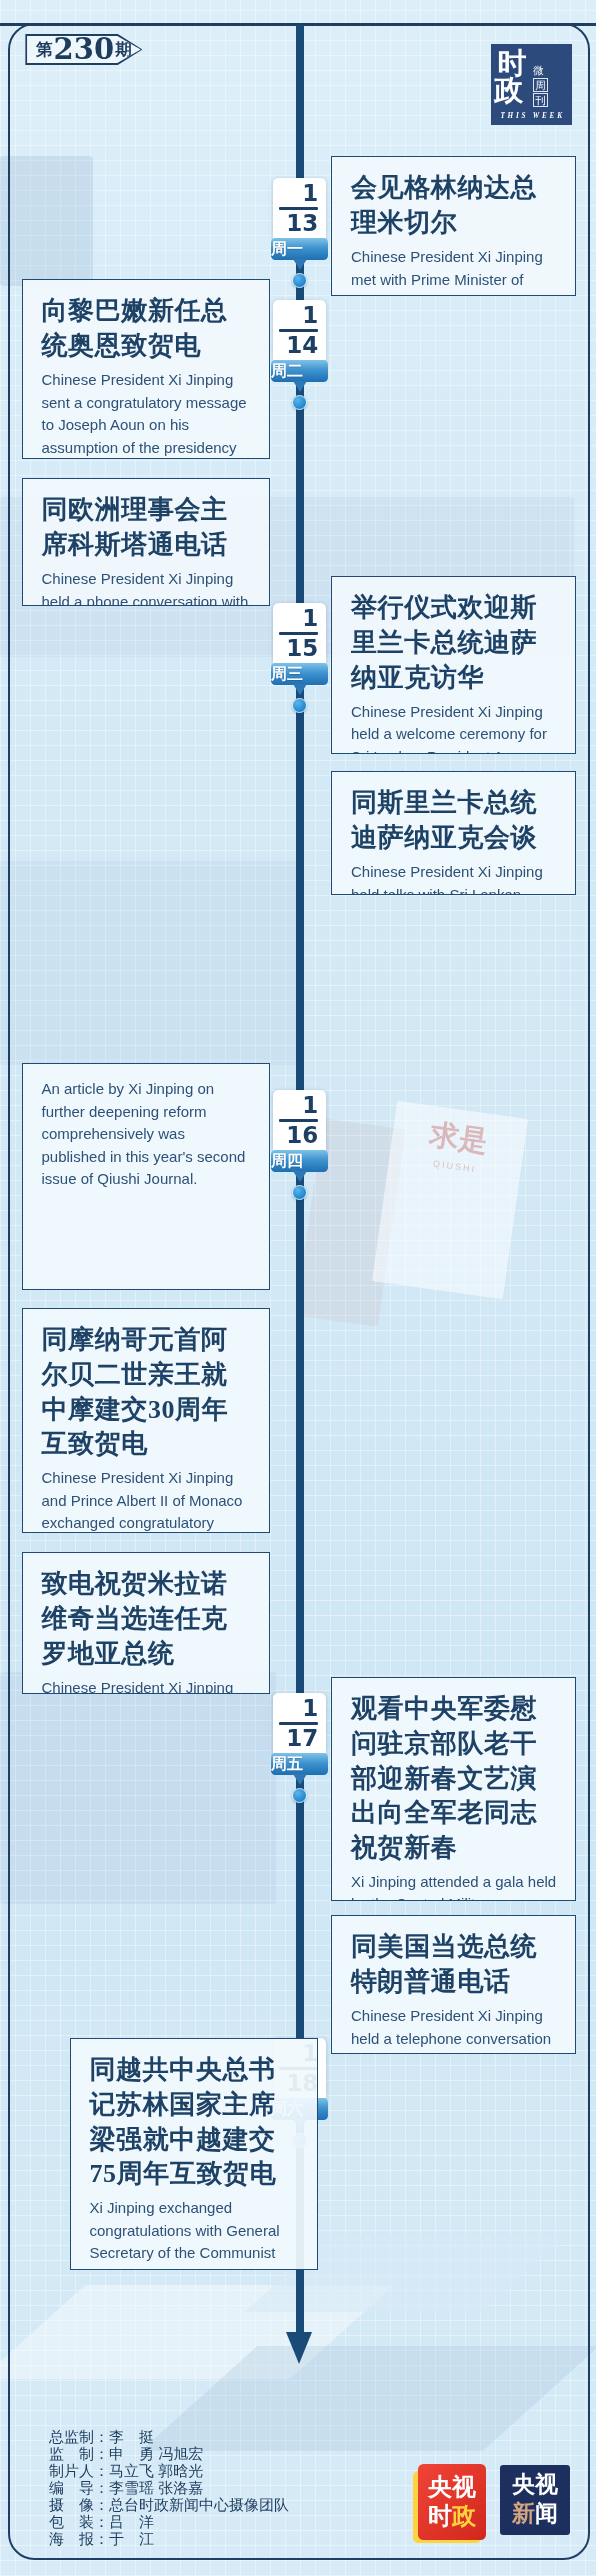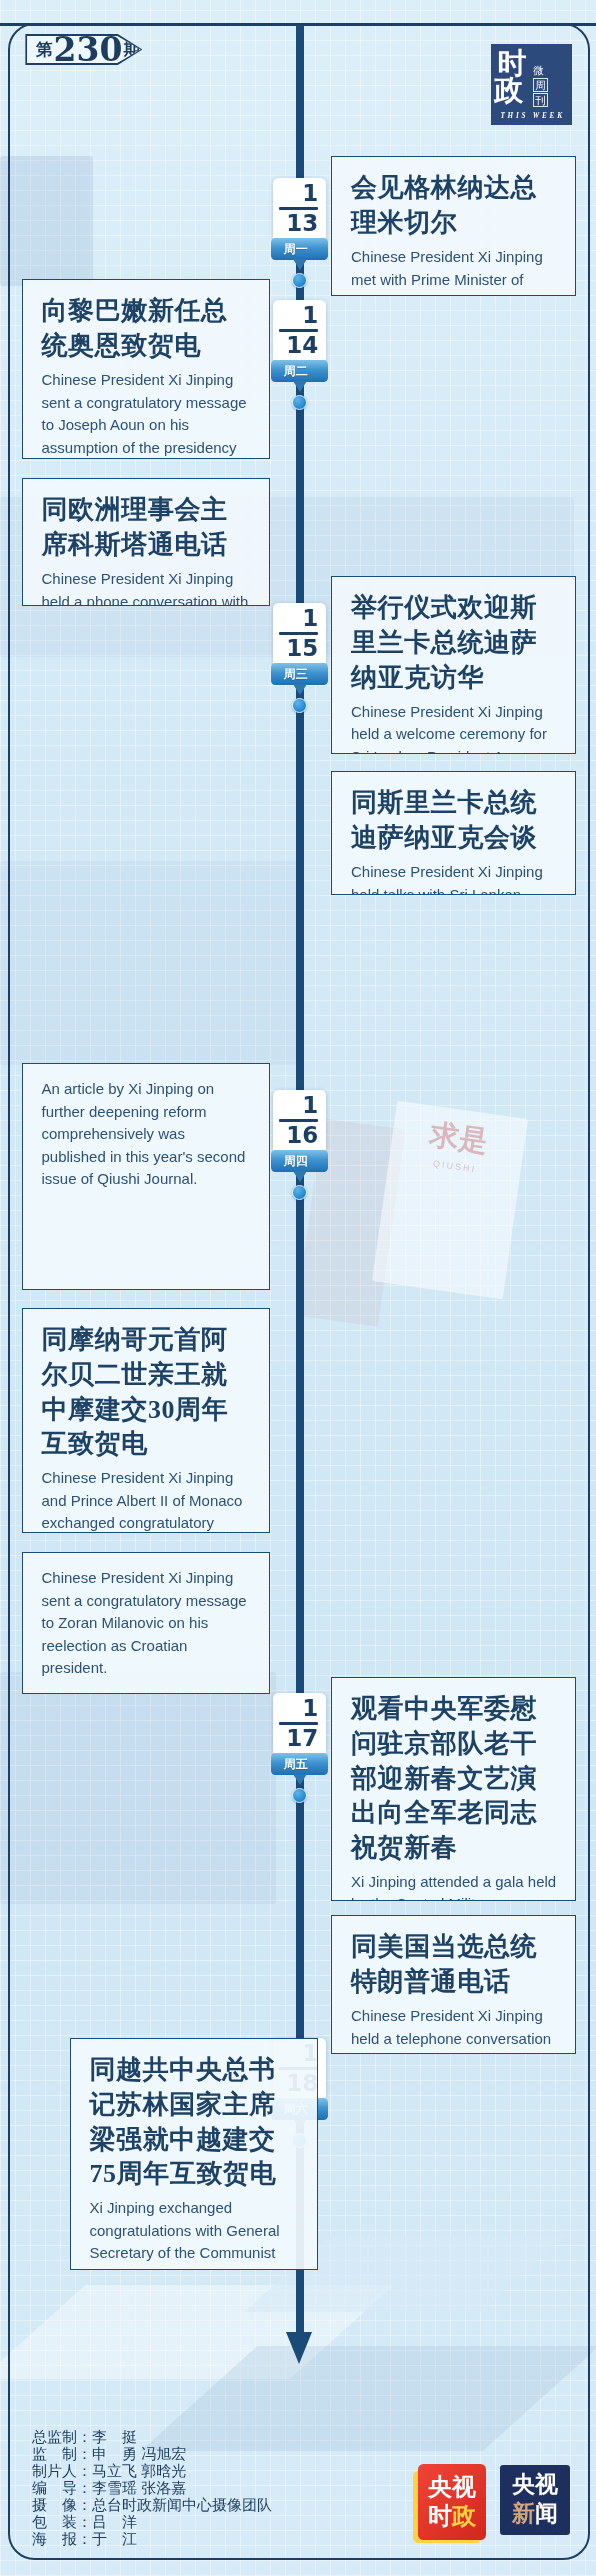--- a/index.html
+++ b/index.html
@@ -19,21 +19,21 @@
   .top-rule{position:absolute;left:0;top:23px;width:596px;height:2.8px;background:#1e3f62;}
   
   .badge{position:absolute;left:25.4px;top:34px;width:117px;height:31px;}
   .badge .shape{position:absolute;inset:0;background:#1e3f62;
        clip-path:polygon(0 0,79% 0,100% 50%,79% 100%,0 100%);}
   .badge .inner{position:absolute;inset:1.7px;background:#eef7fc;
        clip-path:polygon(0 0,79% 0,100% 50%,79% 100%,0 100%);
        display:flex;align-items:center;justify-content:flex-start;padding-left:8.8px;box-sizing:border-box;
        color:#1d3c5e;font-family:"Liberation Serif","DejaVu Serif",serif;}
   .badge .zh{font-size:16.6px;font-weight:700;}
-  .badge .num{font-size:33px;font-weight:700;line-height:1;margin:0 1.1px;font-family:"DejaVu Serif",serif;}
+  .badge .num{font-size:29px;font-weight:700;line-height:1;margin:0 1.1px;font-family:"DejaVu Serif",serif;}
   
   .masthead{position:absolute;left:491px;top:44px;width:81px;height:81px;background:#2c4a7c;
        color:#fff;box-sizing:border-box;padding:5.5px 4.4px 3.3px 6.6px;}
   .masthead .row{display:flex;}
   .masthead .big{font-family:"Liberation Serif","DejaVu Serif",serif;font-weight:700;
        font-size:29px;line-height:.95;letter-spacing:1.1px;}
   .masthead .big .c2{display:block;margin-left:-3.3px;}
   .masthead .vert{margin-left:5.5px;margin-top:14.4px;display:flex;flex-direction:column;gap:1.7px;
        font-size:10.5px;line-height:1.15;}
   .masthead .vert .boxed{border:0.6px solid rgba(255,255,255,.85);padding:0 1.1px;}
@@ -47,21 +47,21 @@
   
   .marker{position:absolute;left:271px;width:57px;display:flex;flex-direction:column;align-items:center;}
   .marker .datebox{width:53px;background:#ffffff;border-radius:5.5px 5.5px 0 0;
        box-shadow:0 1.1px 4.4px rgba(25,60,100,.25);padding:4.4px 7.7px 3.3px 0;box-sizing:border-box;
        text-align:right;color:#1d3f63;}
   .marker .m{font-size:23px;font-weight:700;line-height:1.0;font-family:"DejaVu Sans",sans-serif;}
   .marker .bar{height:2.8px;background:#1d3f63;margin:1.7px 0 1.7px 5.5px;border-radius:1.1px;}
   .marker .d{font-size:23px;font-weight:700;line-height:1.0;font-family:"DejaVu Sans",sans-serif;}
   .marker .ribbon{width:57px;height:22px;border-radius:4.4px;box-sizing:border-box;
        background:linear-gradient(180deg,#7fc2e9 0%,#3e93cf 45%,#1e6fb2 100%);
-       color:#fff;font-size:12px;font-weight:700;line-height:22px;text-align:center;padding-right:7.7px;
+       color:#fff;font-size:16px;font-weight:700;line-height:22px;text-align:left;padding-right:7.7px;
        text-shadow:0 0.6px 1.1px rgba(20,60,100,.35);}
   .marker .tri{width:0;height:0;margin-top:-1.1px;
        border-left:7.2px solid transparent;border-right:7.2px solid transparent;
        border-top:11px solid #2e77b5;}
   .marker .dot{width:13.2px;height:13.2px;border-radius:50%;margin-top:3.3px;
        background:radial-gradient(circle at 35% 30%,#5fb4e8,#1f87d0 70%);
        border:1.7px solid #d8edfa;box-shadow:0 0.6px 2.2px rgba(20,60,100,.4);}
   
   .card{position:absolute;width:248px;background:rgba(241,249,253,.93);
        border:1.1px solid #1f4a73;box-sizing:border-box;padding:14.4px 15.5px 11px 19px;overflow:hidden;}
@@ -71,21 +71,21 @@
        font-size:26px;line-height:1.33;font-weight:700;color:#1e4266;letter-spacing:0.6px;}
   .card p{margin:0;font-size:15px;line-height:1.5;color:#2d5178;}
   
   .qiushi{position:absolute;left:384px;top:1109px;width:132px;height:182px;
        background:rgba(252,254,255,.55);transform:rotate(8deg);border-radius:2.2px;
        display:flex;flex-direction:column;align-items:center;padding-top:8.8px;box-sizing:border-box;}
   .qiushi .zh{font-family:"Liberation Serif","DejaVu Serif",serif;font-size:29px;color:rgba(190,70,70,.35);font-weight:700;}
   .qiushi .en{margin-top:3.3px;font-size:8.8px;letter-spacing:2.2px;color:rgba(190,70,70,.30);}
   
   .credits{position:absolute;left:32px;top:2428px;color:#1d3c5e;font-size:15px;line-height:17px;}
-  .credits div{white-space:pre;}
+  .credits div{white-space:pre;margin-left:17px;}
   
   .logo-politics{position:absolute;left:418px;top:2464px;width:68px;height:76px;}
   .logo-politics .shadow{position:absolute;left:-5.5px;top:6.6px;width:68px;height:72px;background:#ffd23f;border-radius:5.5px;}
   .logo-politics .face{position:absolute;inset:0;background:linear-gradient(135deg,#f04438,#d2271c);
        border-radius:5.5px;display:flex;flex-direction:column;align-items:center;justify-content:center;
        color:#fff;font-weight:700;font-size:24px;line-height:1.2;font-family:"Liberation Serif","DejaVu Serif",serif;}
   .logo-politics .accent{color:#ffd23f;}
   .logo-news{position:absolute;left:500px;top:2465px;width:70px;height:70px;background:#1d2f5f;border-radius:3.3px;
        display:flex;flex-direction:column;align-items:center;justify-content:center;
        color:#fff;font-weight:700;font-size:23px;line-height:1.25;font-family:"Liberation Serif","DejaVu Serif",serif;}
@@ -237,20 +237,21 @@
   <article class="card left" style="top:1063px;height:227px;">
     <p>An article by Xi Jinping on further deepening reform comprehensively was published in this year's second issue of Qiushi Journal.</p>
   </article>
 
   <article class="card left" style="top:1308px;height:225px;">
     <h2>同摩纳哥元首阿尔贝二世亲王就中摩建交30周年互致贺电</h2>
     <p>Chinese President Xi Jinping and Prince Albert II of Monaco exchanged congratulatory messages to celebrate the 30th anniversary of the establishment of China-Monaco diplomatic ties.</p>
   </article>
 
   <article class="card left" style="top:1552px;height:142px;">
+    <h2>致电祝贺米拉诺维奇当选连任克罗地亚总统</h2>
     <p>Chinese President Xi Jinping sent a congratulatory message to Zoran Milanovic on his reelection as Croatian president.</p>
   </article>
 
   <article class="card right" style="top:1677px;height:224px;">
     <h2>观看中央军委慰问驻京部队老干部迎新春文艺演出向全军老同志祝贺新春</h2>
     <p>Xi Jinping attended a gala held by the Central Military Commission for retired military officers. Xi extended Spring Festival greetings to the country's military veterans.</p>
   </article>
 
   <article class="card right" style="top:1915px;height:139px;">
     <h2>同美国当选总统特朗普通电话</h2>

